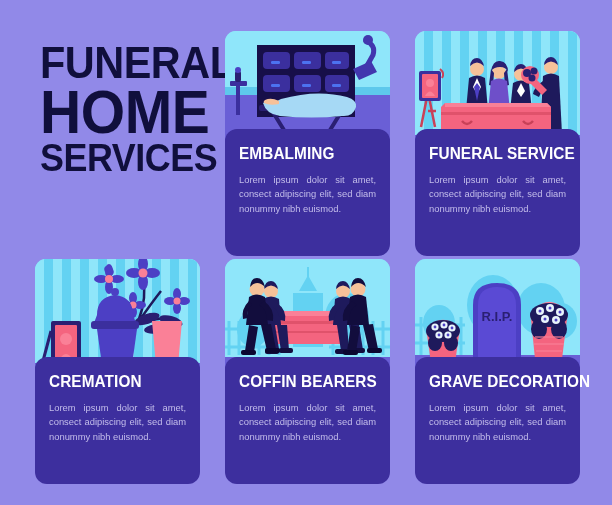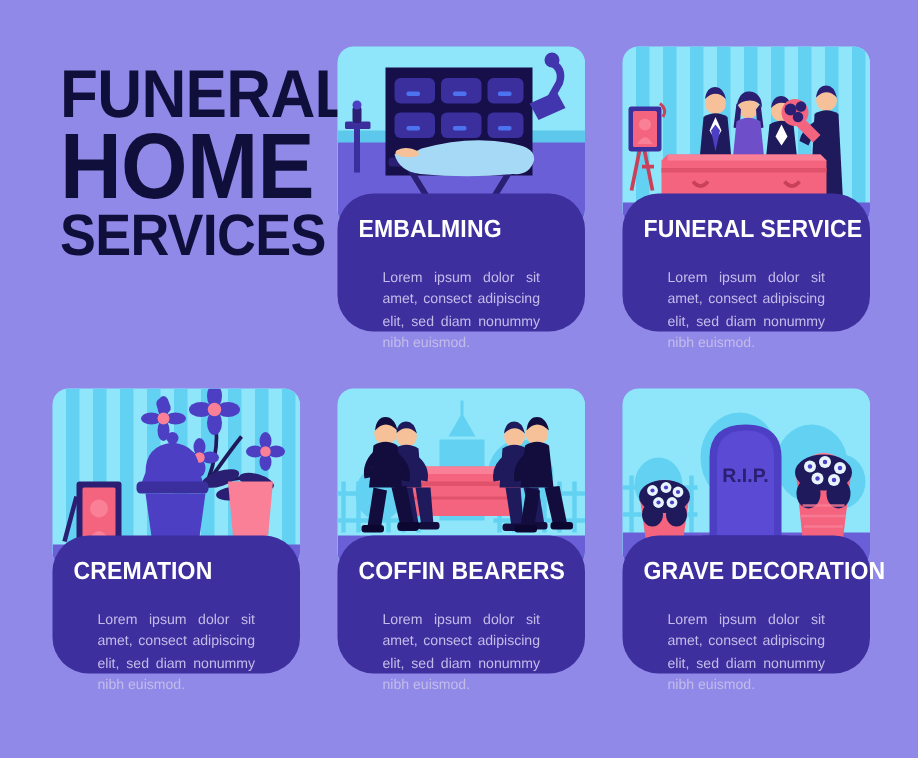--- a/index.html
+++ b/index.html
@@ -68,44 +68,44 @@
     height: 120px;
     border-radius: 11px;
     overflow: hidden;
     background: #86e2f7;
   }
   .panel {
     position: absolute;
     left: 0;
     top: 98px;
     width: 165px;
-    height: 92px;
+    height: 127px;
     background: #3d2f9e;
-    border-radius: 24px;
+    border-radius: 12px;
     box-sizing: border-box;
     padding: 16px 14px 12px 14px;
   }
   .card-title {
     color: #ffffff;
     font-family: "Liberation Sans Narrow", "Liberation Sans", sans-serif;
     font-weight: bold;
     font-size: 16.5px;
     letter-spacing: 0.1px;
     line-height: 1;
     margin: 0 0 11px 0;
     transform: scaleX(0.93);
     transform-origin: left center;
     white-space: nowrap;
   }
   .card-body {
     color: #c2bcea;
     font-size: 9.4px;
     line-height: 1.55;
     text-align: justify;
-    margin: 16px;
+    margin: 0;
   }
 </style>
 </head>
 <body>
 
 <div class="poster">
 
   <div class="title-block">
     <div class="title-line l1">FUNERAL</div>
     <div class="title-line l2">HOME</div>

